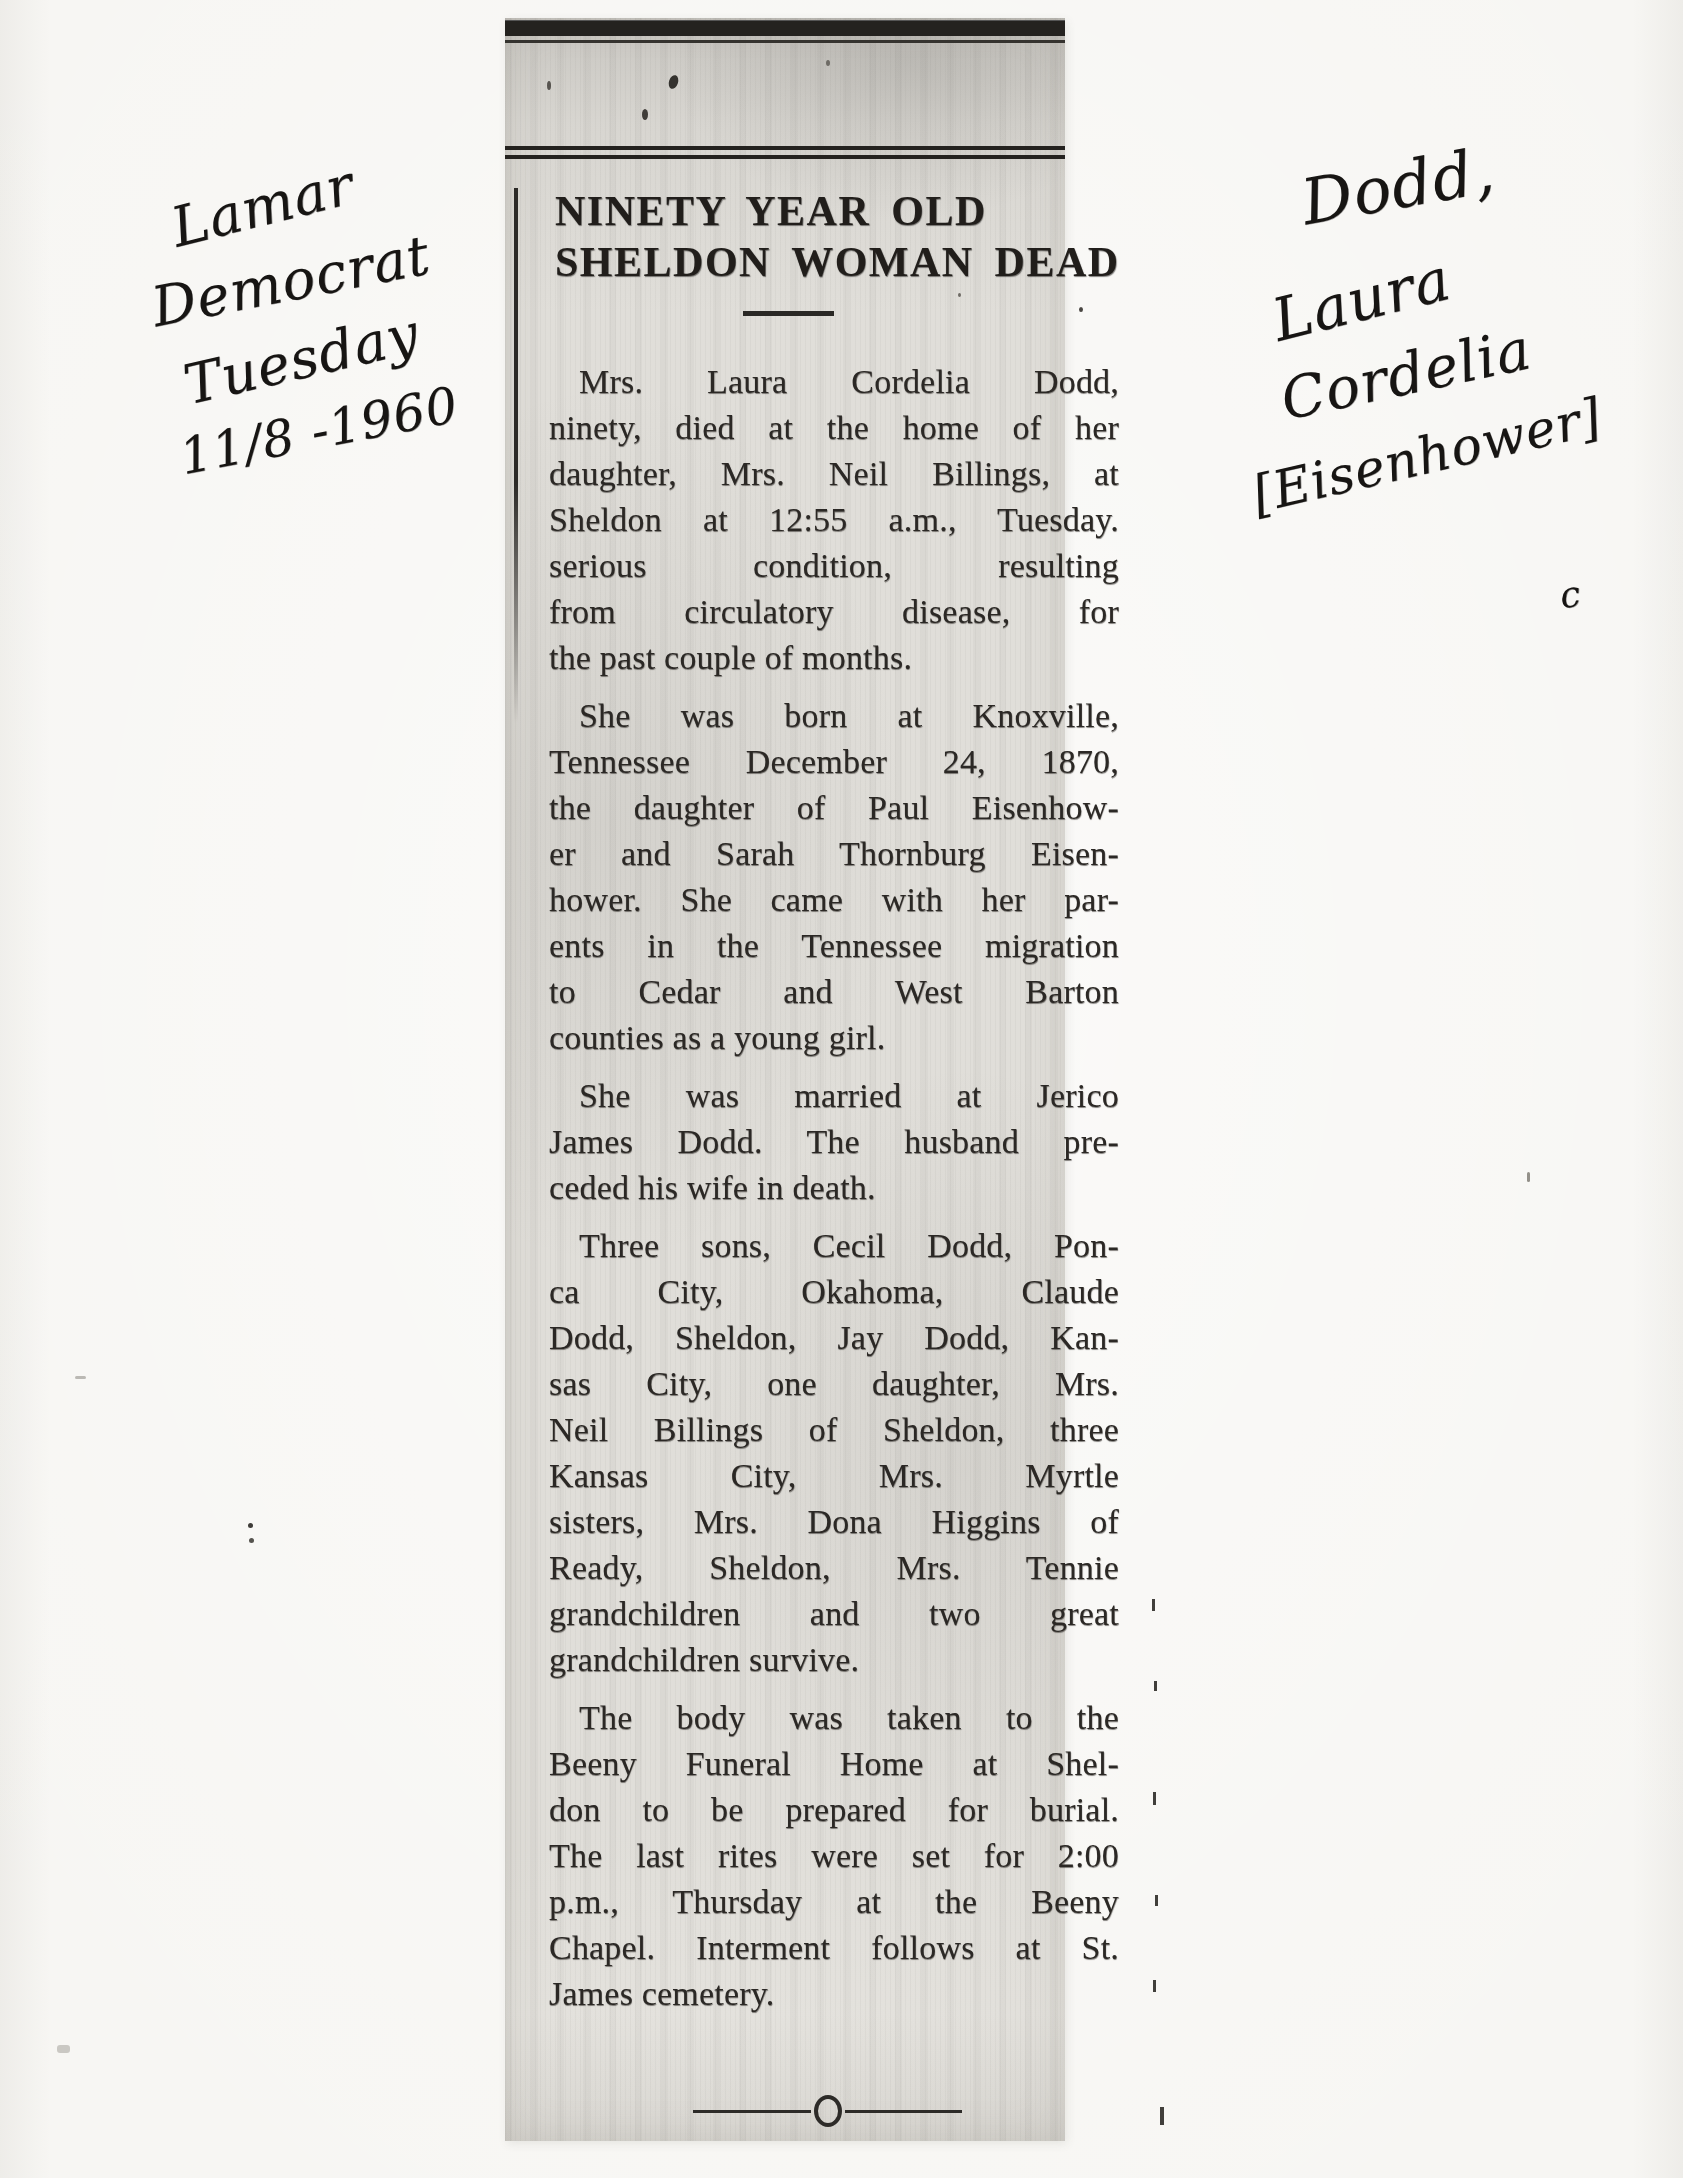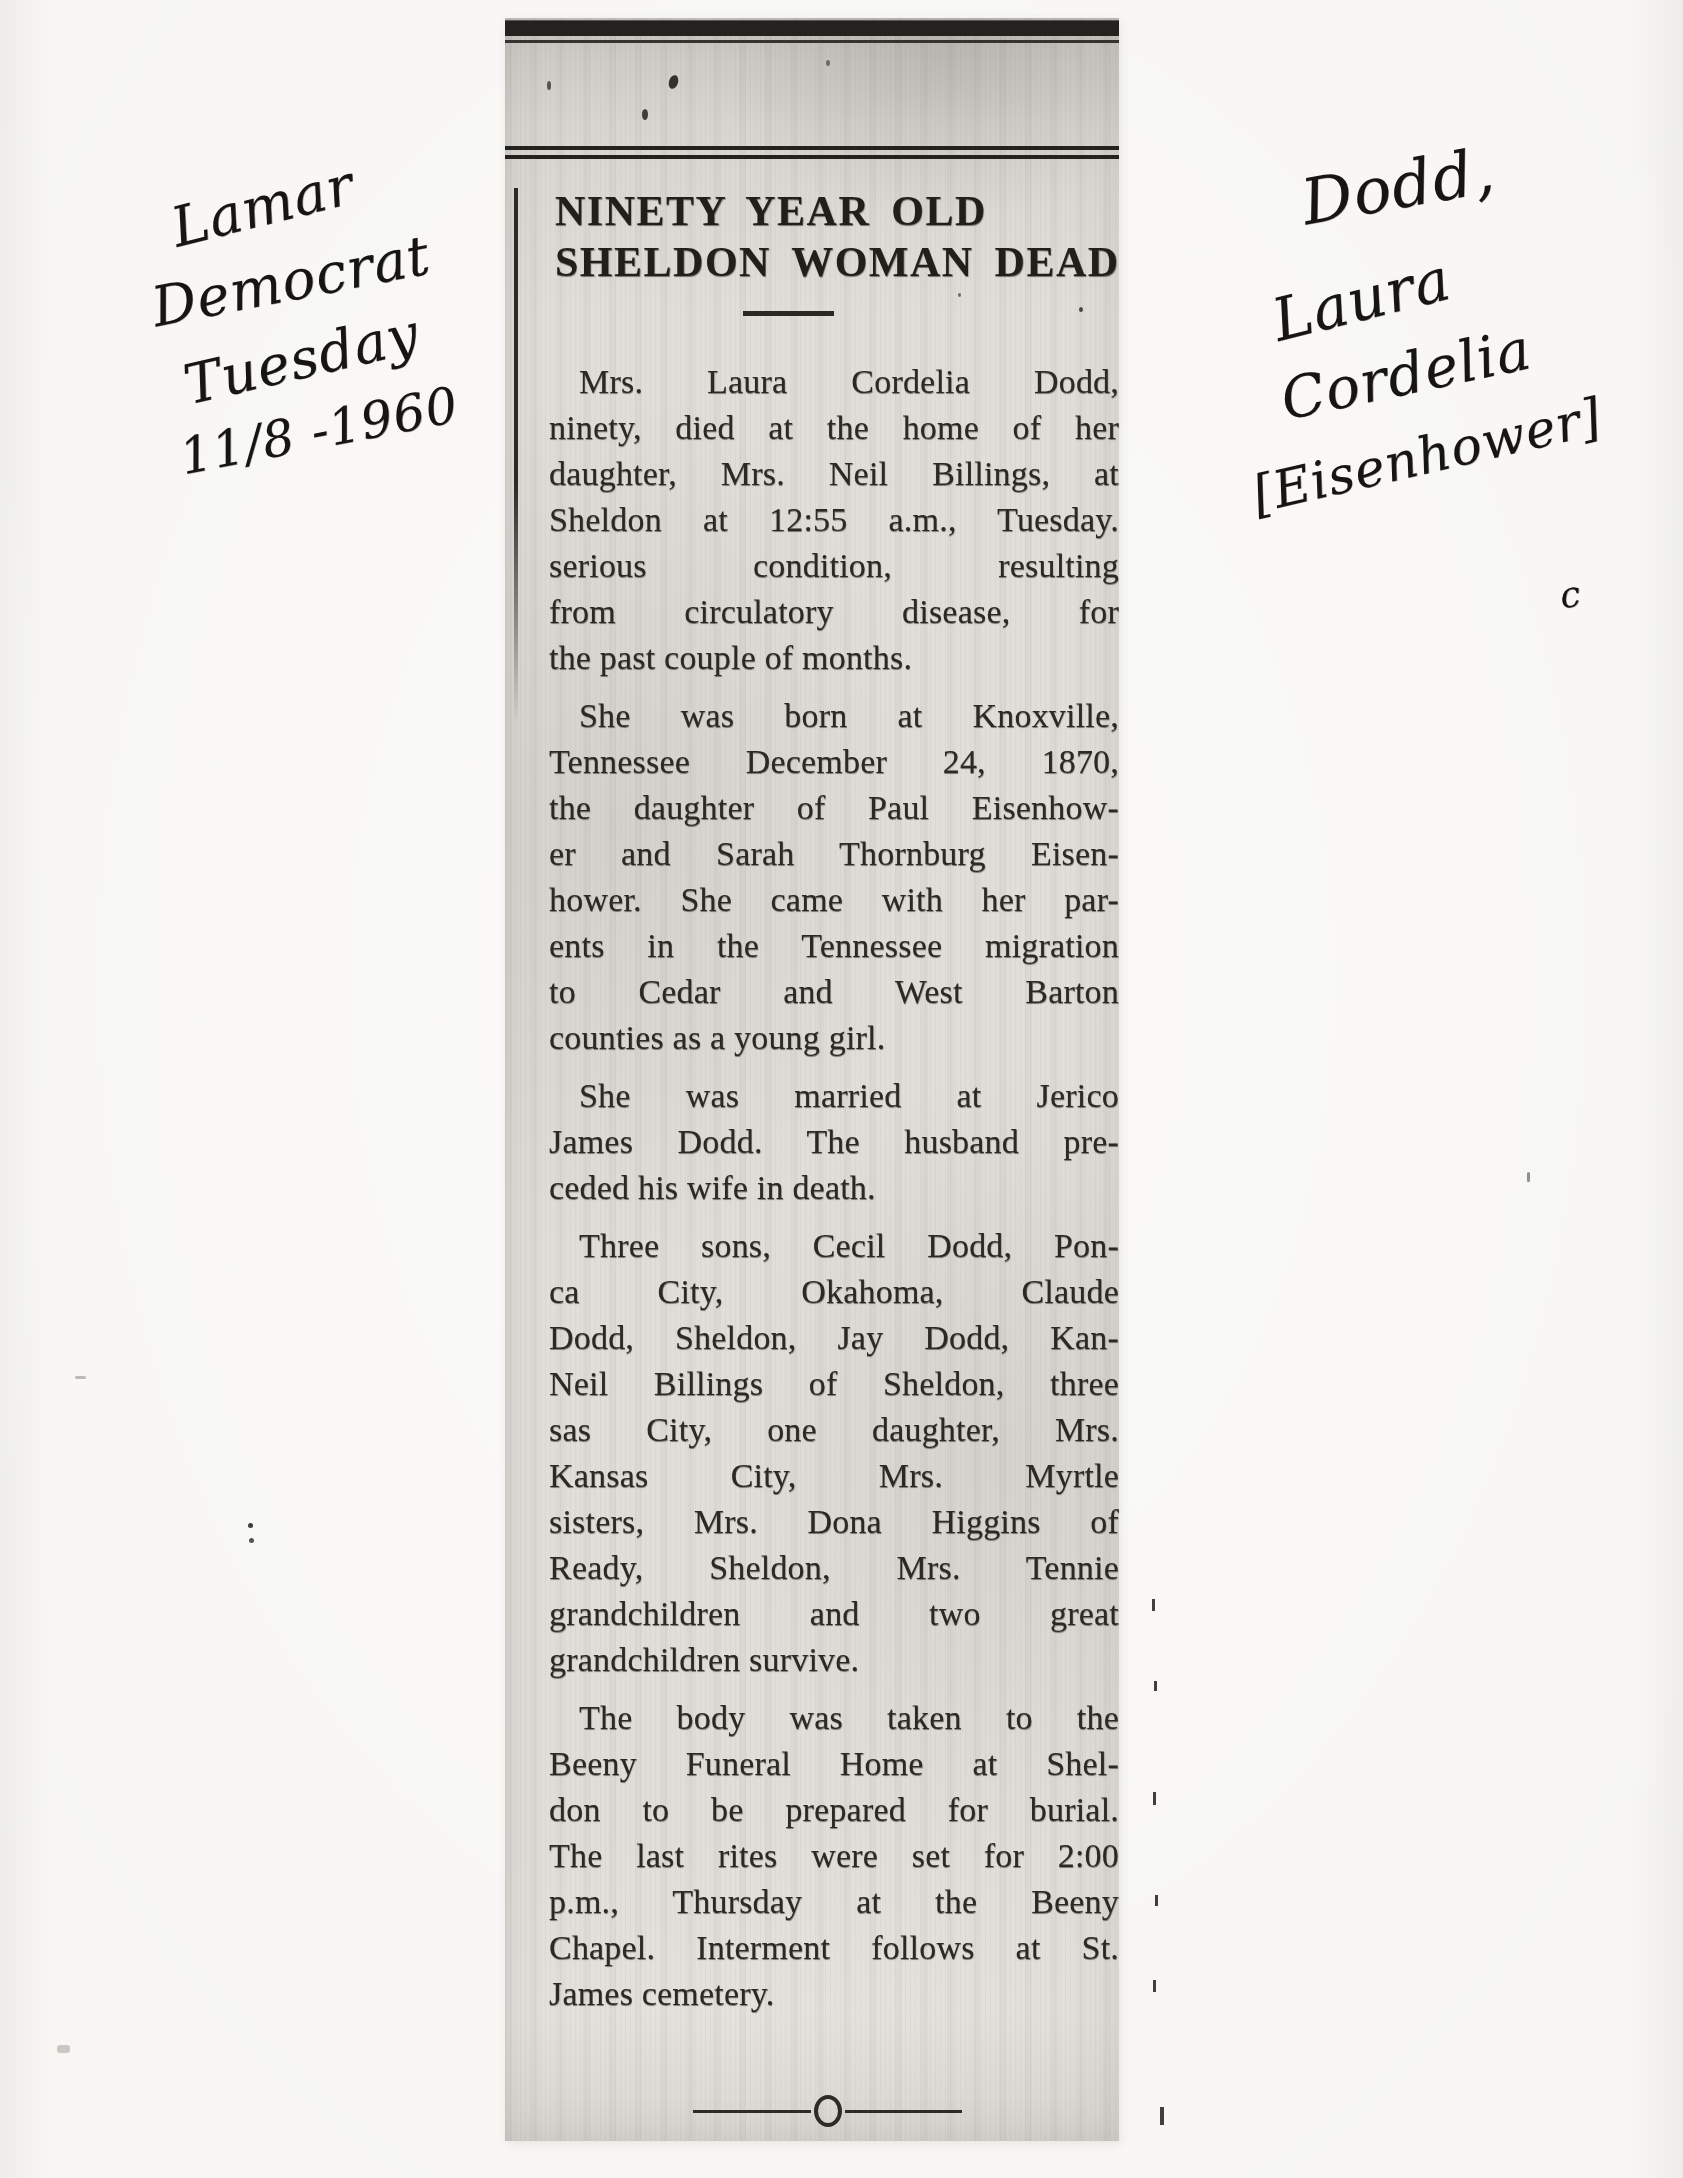--- a/index.html
+++ b/index.html
@@ -6,33 +6,32 @@
   #scan-page{
     position:relative;width:1683px;height:2178px;margin:0 auto;overflow:hidden;
     background-color:var(--page-background,#f7f6f3);
     background-image:
       radial-gradient(ellipse 1386px 1881px at 50% 45%, rgba(255,255,255,0.5), transparent 80%),
       linear-gradient(90deg, rgba(210,208,202,0.25) 0, transparent 3%, transparent 97%, rgba(210,208,202,0.25) 100%);
     font-family:"Liberation Serif", serif;
   }
   
   #clipping{
-    position:absolute;left:505px;top:18px;width:604px;height:2123px;
+    position:absolute;left:505px;top:18px;width:560px;height:2123px;
     background-color:var(--newsprint,#e7e5e0);
     background-image:
       repeating-linear-gradient(90deg, rgba(110,108,102,0.06) 0 1px, transparent 1px 5px),
       repeating-linear-gradient(90deg, rgba(70,68,64,0.04) 0 7px, transparent 7px 26px),
       linear-gradient(180deg, rgba(105,102,96,0.20) 0%, rgba(105,102,96,0.07) 5%, transparent 14%),
       linear-gradient(0deg, rgba(105,102,96,0.10) 0%, transparent 6%),
       radial-gradient(ellipse 337px 228px at 72% 2%, rgba(85,83,78,0.16), transparent 70%),
       radial-gradient(ellipse 416px 614px at 18% 38%, rgba(95,92,86,0.10), transparent 72%),
       radial-gradient(ellipse 376px 554px at 82% 68%, rgba(95,92,86,0.09), transparent 72%),
       radial-gradient(ellipse 495px 297px at 40% 99%, rgba(230,228,223,0.9), rgba(95,92,86,0.05));
     box-shadow: inset 0 0 42px rgba(120,115,105,0.18), 2px 3px 9px rgba(80,78,72,0.10);
-    padding-left: 10px;
   }
   .bar{position:absolute;left:0;right:0;background:#24221f;}
   #top-bar{top:2px;height:16px;box-shadow:0 1px 0 #555 inset;}
   #top-bar-underline{top:22px;height:3px;background:#35332f;}
   #double-rule-a{top:128px;height:4px;}
   #double-rule-b{top:137px;height:4px;}
   #column-rule{
     position:absolute;left:9px;top:170px;width:4px;height:535px;
     background:linear-gradient(180deg,#2c2a27 0%,#2c2a27 55%,rgba(44,42,39,0.45) 80%,transparent 100%);
   }
@@ -105,22 +104,22 @@
       </p>
       <p class="para">
         <span class="line first">She was married at Jerico</span>
         <span class="line">James Dodd. The husband pre-</span>
         <span class="line last">ceded his wife in death.</span>
       </p>
       <p class="para">
         <span class="line first">Three sons, Cecil Dodd, Pon-</span>
         <span class="line">ca City, Okahoma, Claude</span>
         <span class="line">Dodd, Sheldon, Jay Dodd, Kan-</span>
+        <span class="line">sas City, one daughter, Mrs.</span>
         <span class="line">Neil Billings of Sheldon, three</span>
-        <span class="line">sas City, one daughter, Mrs.</span>
         <span class="line">Kansas City, Mrs. Myrtle</span>
         <span class="line">sisters, Mrs. Dona Higgins of</span>
         <span class="line">Ready, Sheldon, Mrs. Tennie</span>
         <span class="line">grandchildren and two great</span>
         <span class="line last">grandchildren survive.</span>
       </p>
       <p class="para">
         <span class="line first">The body was taken to the</span>
         <span class="line">Beeny Funeral Home at Shel-</span>
         <span class="line">don to be prepared for burial.</span>

